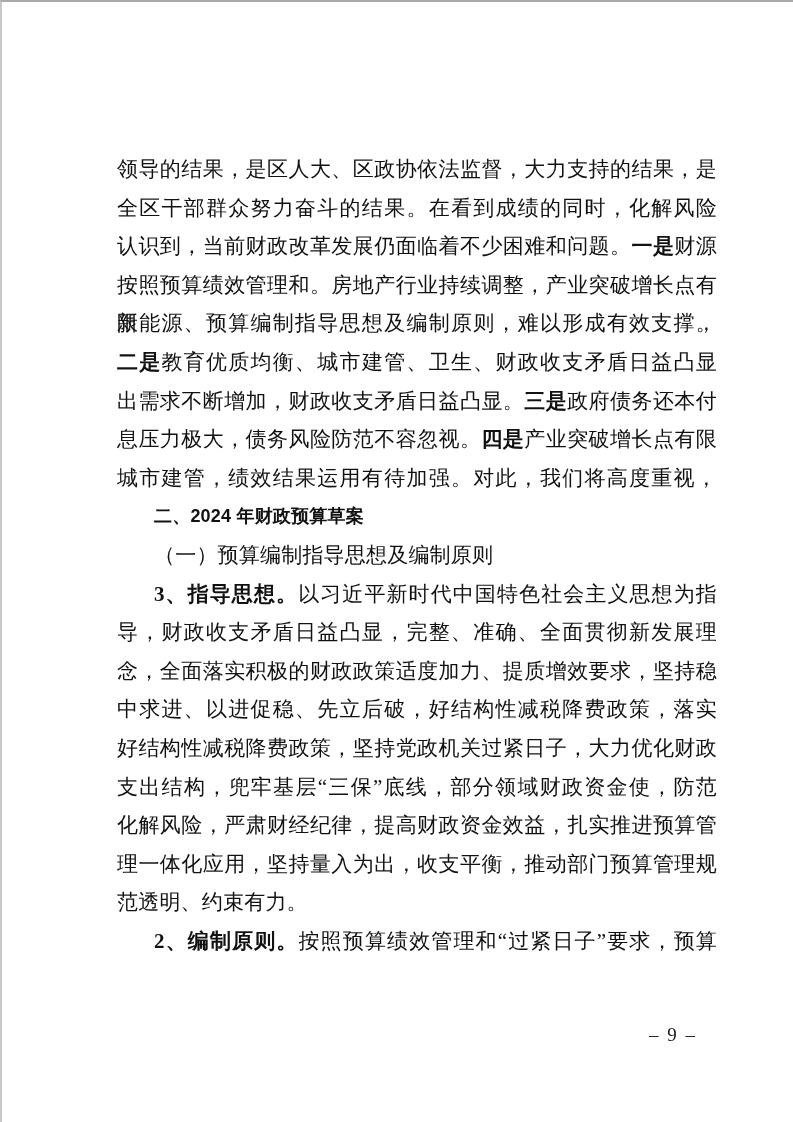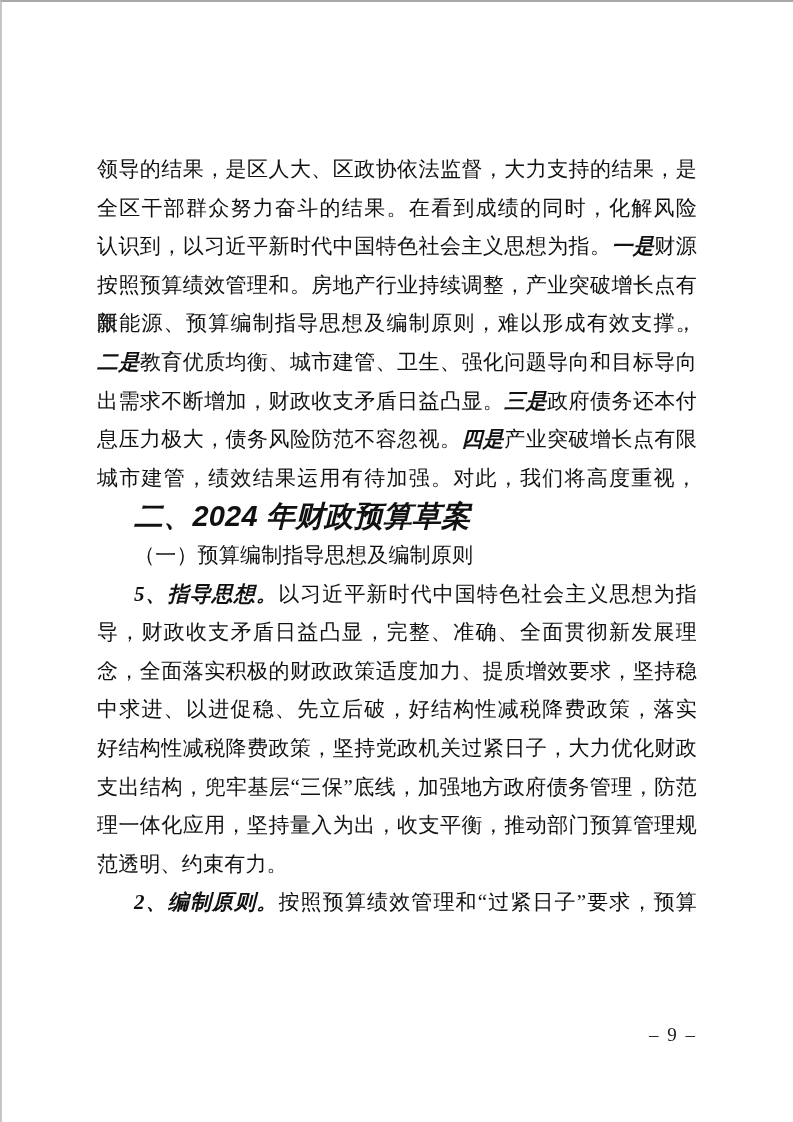--- a/index.html
+++ b/index.html
@@ -13,74 +13,75 @@
   .page {
     position: relative;
     width: 793px; height: 1122px;
     background: #ffffff;
     border-top: 2px solid #a8a8a8;
     border-left: 2px solid #c6c6c6;
     box-sizing: border-box;
   }
   .text-block {
     position: absolute;
-    left: 95px; top: 148px;
+    left: 115px; top: 148px;
     width: 600px;
   }
   .line {
     height: 38.6px;
     line-height: 38.6px;
     font-size: 21px;
     letter-spacing: 0.2px;
     white-space: nowrap;
   }
   .line.justify { text-align: justify; text-align-last: justify; white-space: normal; }
   .line.left    { text-align: left;    text-align-last: left; }
   .line.indent  { text-indent: 37px; }
   .line.heading {
     font-family: "Liberation Sans", "DejaVu Sans", sans-serif;
     font-weight: 700;
-    font-size: 29px;
+    font-size: 18px;
   }
   .line.kaiti {
     font-family: Liberation Sans, sans-serif;
     text-align: center;
   }
-  .run-bold { font-weight: 700; font-style: italic; }
+  .run-bold { font-weight: 700; }
   .page-number {
     position: absolute;
     top: 1022px;
     left: 103px;
     width: 592px;
     text-align: right;
     font-size: 19px;
     letter-spacing: 2px;
     color: #1a1a1a;
   }
 </style>
 </head>
 <body>
 
 <div class="page">
   <div class="text-block" id="text-block">
       <div class="line body justify"><span class="run">领导的结果，是区人大、区政协依法监督，大力支持的结果，是</span></div>
       <div class="line body justify"><span class="run">全区干部群众努力奋斗的结果。在看到成绩的同时，化解风险</span></div>
-      <div class="line body justify"><span class="run">认识到，以习近平新时代中国特色社会主义思想为指。</span><span class="run-bold">一是</span><span class="run">财源</span></div>
+      <div class="line body justify"><span class="run">认识到，当前财政改革发展仍面临着不少困难和问题。</span><span class="run-bold">一是</span><span class="run">财源</span></div>
       <div class="line body justify"><span class="run">按照预算绩效管理和。房地产行业持续调整，产业突破增长点有限，</span></div>
       <div class="line body justify"><span class="run">新能源、预算编制指导思想及编制原则，难以形成有效支撑。</span></div>
-      <div class="line body justify"><span class="run-bold">二是</span><span class="run">教育优质均衡、城市建管、卫生、强化问题导向和目标导向</span></div>
+      <div class="line body justify"><span class="run-bold">二是</span><span class="run">教育优质均衡、城市建管、卫生、财政收支矛盾日益凸显</span></div>
       <div class="line body justify"><span class="run">出需求不断增加，财政收支矛盾日益凸显。</span><span class="run-bold">三是</span><span class="run">政府债务还本付</span></div>
       <div class="line body justify"><span class="run">息压力极大，债务风险防范不容忽视。</span><span class="run-bold">四是</span><span class="run">产业突破增长点有限</span></div>
       <div class="line body justify"><span class="run">城市建管，绩效结果运用有待加强。对此，我们将高度重视，</span></div>
       <div class="line heading left indent"><span class="run-bold">二、2024 年财政预算草案</span></div>
       <div class="line kaiti left indent"><span class="run">（一）预算编制指导思想及编制原则</span></div>
-      <div class="line body justify indent"><span class="run-bold">5、指导思想。</span><span class="run">以习近平新时代中国特色社会主义思想为指</span></div>
+      <div class="line body justify indent"><span class="run-bold">3、指导思想。</span><span class="run">以习近平新时代中国特色社会主义思想为指</span></div>
       <div class="line body justify"><span class="run">导，财政收支矛盾日益凸显，完整、准确、全面贯彻新发展理</span></div>
       <div class="line body justify"><span class="run">念，全面落实积极的财政政策适度加力、提质增效要求，坚持稳</span></div>
       <div class="line body justify"><span class="run">中求进、以进促稳、先立后破，好结构性减税降费政策，落实</span></div>
       <div class="line body justify"><span class="run">好结构性减税降费政策，坚持党政机关过紧日子，大力优化财政</span></div>
-      <div class="line body justify"><span class="run">支出结构，兜牢基层“三保”底线，加强地方政府债务管理，防范</span></div>
+      <div class="line body justify"><span class="run">支出结构，兜牢基层“三保”底线，部分领域财政资金使，防范</span></div>
+      <div class="line body justify"><span class="run">化解风险，严肃财经纪律，提高财政资金效益，扎实推进预算管</span></div>
       <div class="line body justify"><span class="run">理一体化应用，坚持量入为出，收支平衡，推动部门预算管理规</span></div>
       <div class="line body left"><span class="run">范透明、约束有力。</span></div>
       <div class="line body justify indent"><span class="run-bold">2、编制原则。</span><span class="run">按照预算绩效管理和“过紧日子”要求，预算</span></div>
     </div>
   <div class="page-number">– 9 –</div>
 </div>
 
 </body></html>

